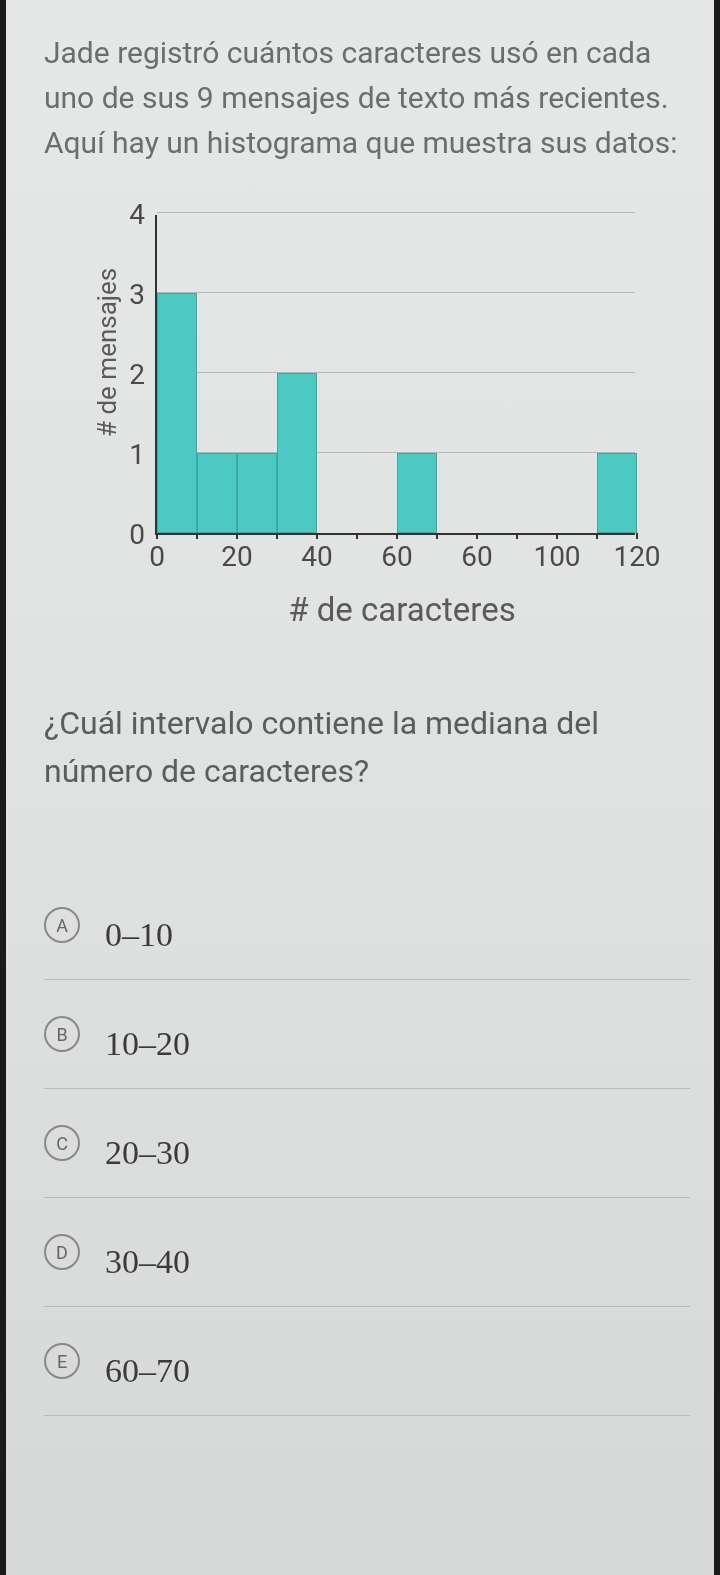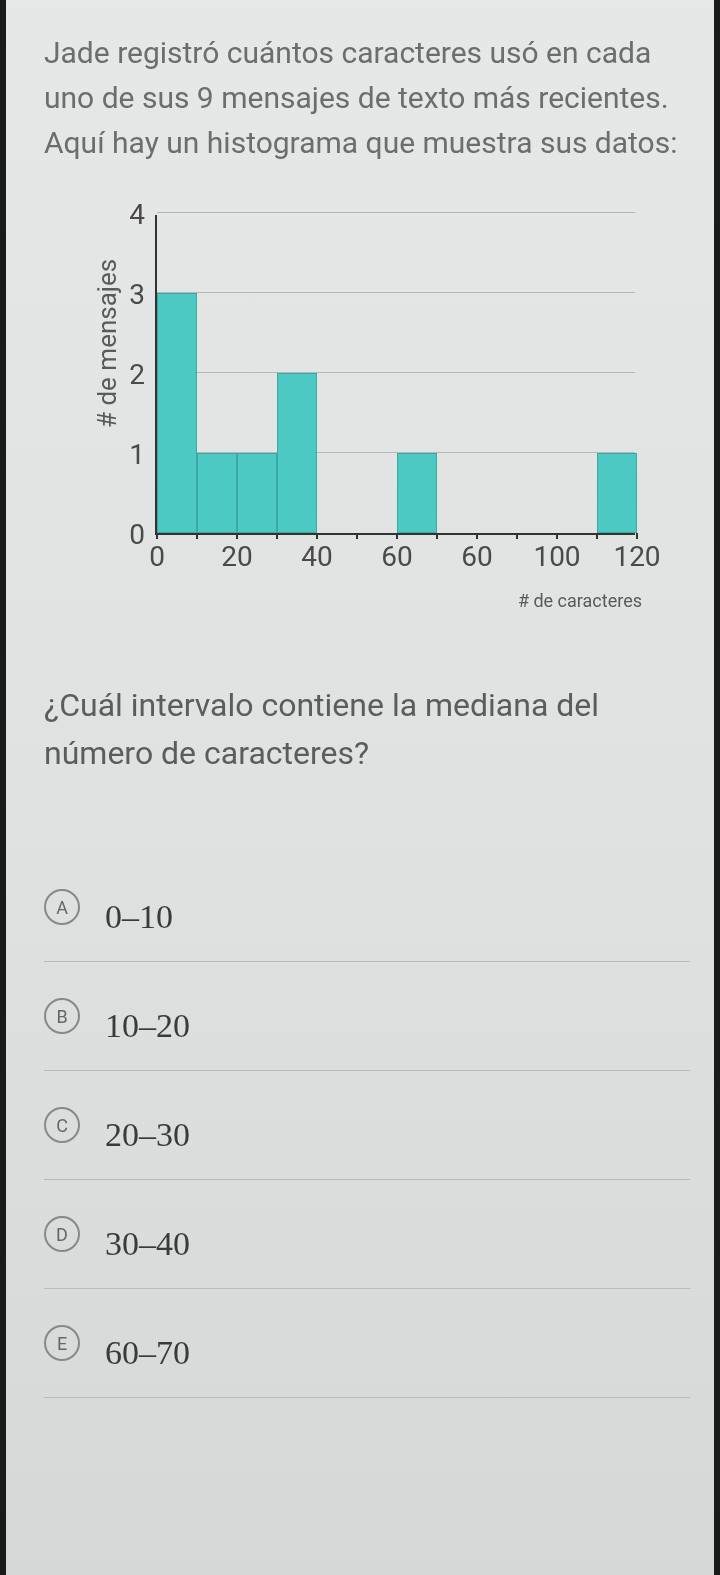--- a/index.html
+++ b/index.html
@@ -97,24 +97,24 @@
       height: 40px;
       margin-top: 5px;
       font-size: 28px;
       color: #4a4a4a;
     }
     .x-tick {
       position: absolute;
       transform: translateX(-50%);
     }
     .x-axis-label {
-      font-size: 18px;
+      font-size: 33px;
       color: #5a5a5a;
       margin-top: 10px;
-      text-align: right;
+      text-align: center;
       width: 480px;
       margin-left: 40px;
     }
     .question-text {
       font-size: 32px;
       line-height: 1.5;
       color: #5a5d5b;
       margin-bottom: 76px;
     }
     .instruction {

